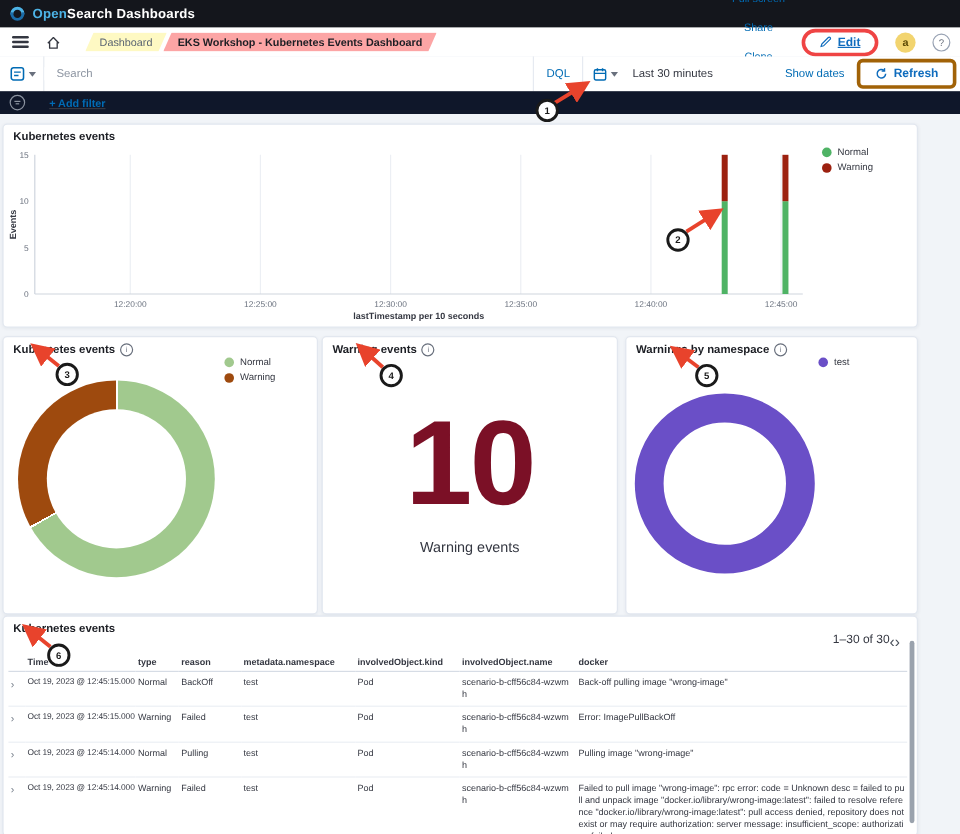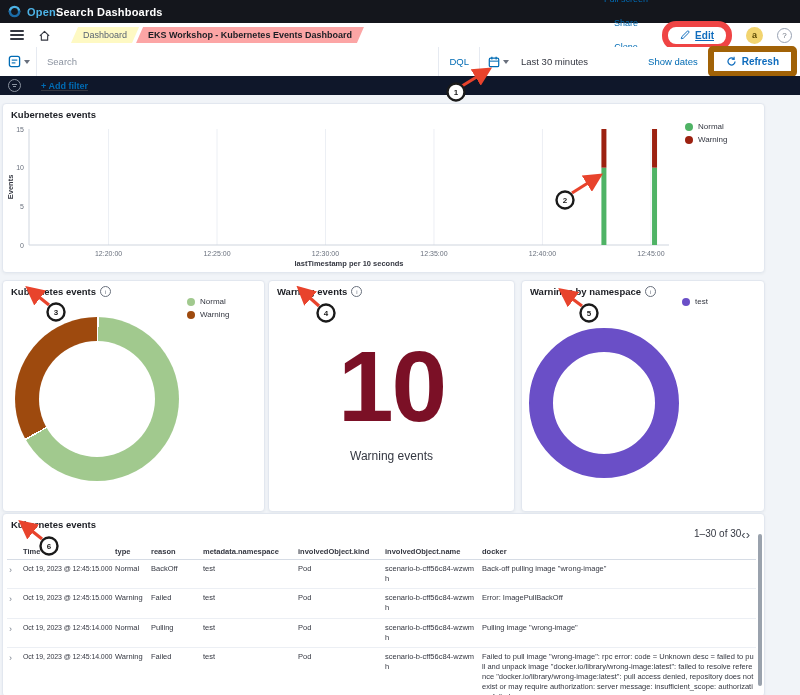--- a/index.html
+++ b/index.html
@@ -12,34 +12,34 @@
   
   .navbar{position:absolute;top:23px;left:0;right:0;height:24px;background:#fff;border-bottom:1px solid #e4e9f0;display:flex;align-items:center;padding:0 8px;}
   .hamburger{width:14px;height:10px;display:flex;flex-direction:column;justify-content:space-between;margin:0 8px 0 2px;cursor:pointer;}
   .hamburger span{display:block;height:2px;background:#343741;border-radius:1px;}
   .navicon{margin:0 6px;display:flex;align-items:center;}
   .crumbs{display:flex;align-items:center;margin-left:14px;}
   .crumb{background:#fef9c3;color:#5a6472;font-size:9px;padding:3px 12px;clip-path:polygon(7px 0,100% 0,calc(100% - 7px) 100%,0 100%);cursor:pointer;}
   .crumb+.crumb{margin-left:-3px;background:#fca5a5;color:#1c1e24;font-weight:bold;}
   .nav-right{margin-left:auto;display:flex;align-items:center;gap:14px;}
   .navlink{color:#006bb4;font-size:9px;cursor:pointer;}
-  .edit-btn{display:flex;align-items:center;gap:5px;border:6px solid #ef4444;border-radius:14px;padding:3px 12px;color:#0f6cbd;font-size:10px;font-weight:bold;background:#fff;cursor:pointer;text-decoration:underline;}
+  .edit-btn{display:flex;align-items:center;gap:5px;border:3px solid #ef4444;border-radius:14px;padding:3px 12px;color:#0f6cbd;font-size:10px;font-weight:bold;background:#fff;cursor:pointer;text-decoration:underline;}
   .avatar{width:17px;height:17px;border-radius:50%;background:#f2d46f;color:#5d4a05;font-size:9px;font-weight:bold;display:flex;align-items:center;justify-content:center;cursor:pointer;}
   .help-circ{width:13px;height:13px;border-radius:50%;border:1px solid #98a2b3;color:#69707d;font-size:8px;display:flex;align-items:center;justify-content:center;cursor:pointer;}
   
   .querybar{position:absolute;top:47px;left:0;right:0;height:29px;background:#fff;border-bottom:1px solid #eaeef4;display:flex;align-items:center;}
   .qb-icon-group{display:flex;align-items:center;gap:3px;padding:0 6px 0 8px;border-right:1px solid #e6eaf1;height:100%;cursor:pointer;}
   .chev{width:0;height:0;border-left:3px solid transparent;border-right:3px solid transparent;border-top:4px solid #69707d;}
   .search-input{flex:1;border:none;outline:none;font-size:9.5px;color:#343741;padding:0 10px;min-width:60px;}
   .search-input::placeholder{color:#8b93a0;}
   .dql{color:#006bb4;font-size:9.5px;padding:0 10px;border-left:1px solid #e6eaf1;height:100%;display:flex;align-items:center;cursor:pointer;}
   .cal-group{display:flex;align-items:center;gap:3px;padding:0 8px;border-left:1px solid #e6eaf1;height:100%;cursor:pointer;}
   .time-range{font-size:9.5px;color:#343741;padding:0 60px 0 4px;cursor:pointer;}
   .show-dates{margin-left:auto;color:#006bb4;font-size:9.5px;cursor:pointer;padding-right:10px;}
-  .refresh-btn{display:flex;align-items:center;gap:5px;border:6px solid #a16207;border-radius:5px;color:#0f6cbd;background:#fff;font-size:10px;font-weight:bold;padding:4px 12px;margin-right:3px;cursor:pointer;}
+  .refresh-btn{display:flex;align-items:center;gap:5px;border:3px solid #a16207;border-radius:5px;color:#0f6cbd;background:#fff;font-size:10px;font-weight:bold;padding:4px 12px;margin-right:3px;cursor:pointer;}
   
   .filterrow{position:absolute;top:76px;left:0;right:0;height:19px;background:#0f172a;display:flex;align-items:center;gap:20px;padding-left:8px;text-decoration:underline;}
   .filter-circ{width:11px;height:11px;border-radius:50%;border:1px solid #8b93a0;display:flex;flex-direction:column;align-items:center;justify-content:center;gap:1.5px;cursor:pointer;}
   .filter-circ i{display:block;width:5px;height:1px;background:#8b93a0;}
   .filter-circ i+i{width:3px;}
   .addfilter{color:#006bb4;font-size:9px;font-weight:bold;cursor:pointer;}
   
   .content{position:absolute;top:95px;left:0;right:0;bottom:0;background:#f1f4f8;}
   .panel{position:absolute;background:#fff;border:1px solid #e2e7ef;border-radius:4px;box-shadow:0 1px 3px rgba(20,30,60,.05);overflow:hidden;}
   .p-title{position:absolute;top:5px;left:8px;font-size:9.5px;font-weight:bold;color:#1c1e24;display:flex;align-items:center;gap:4px;z-index:3;}

